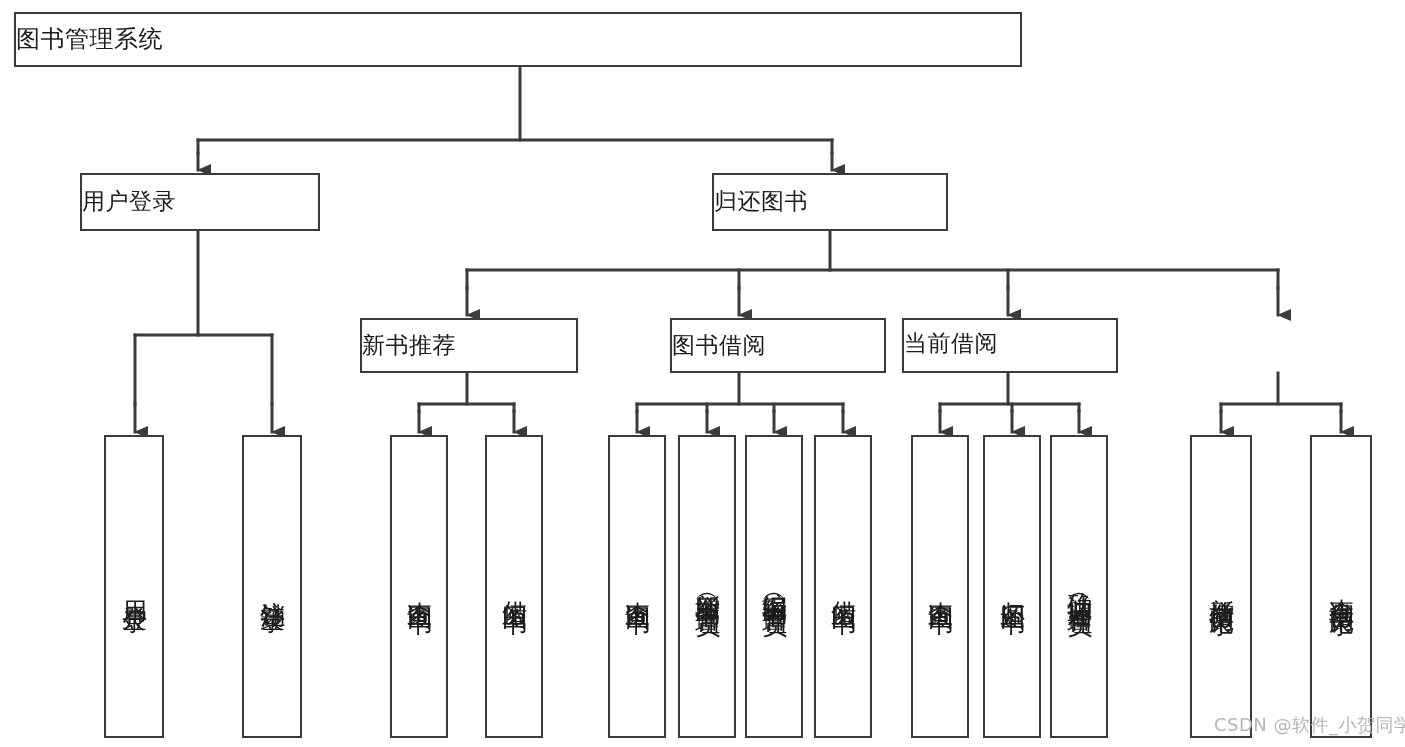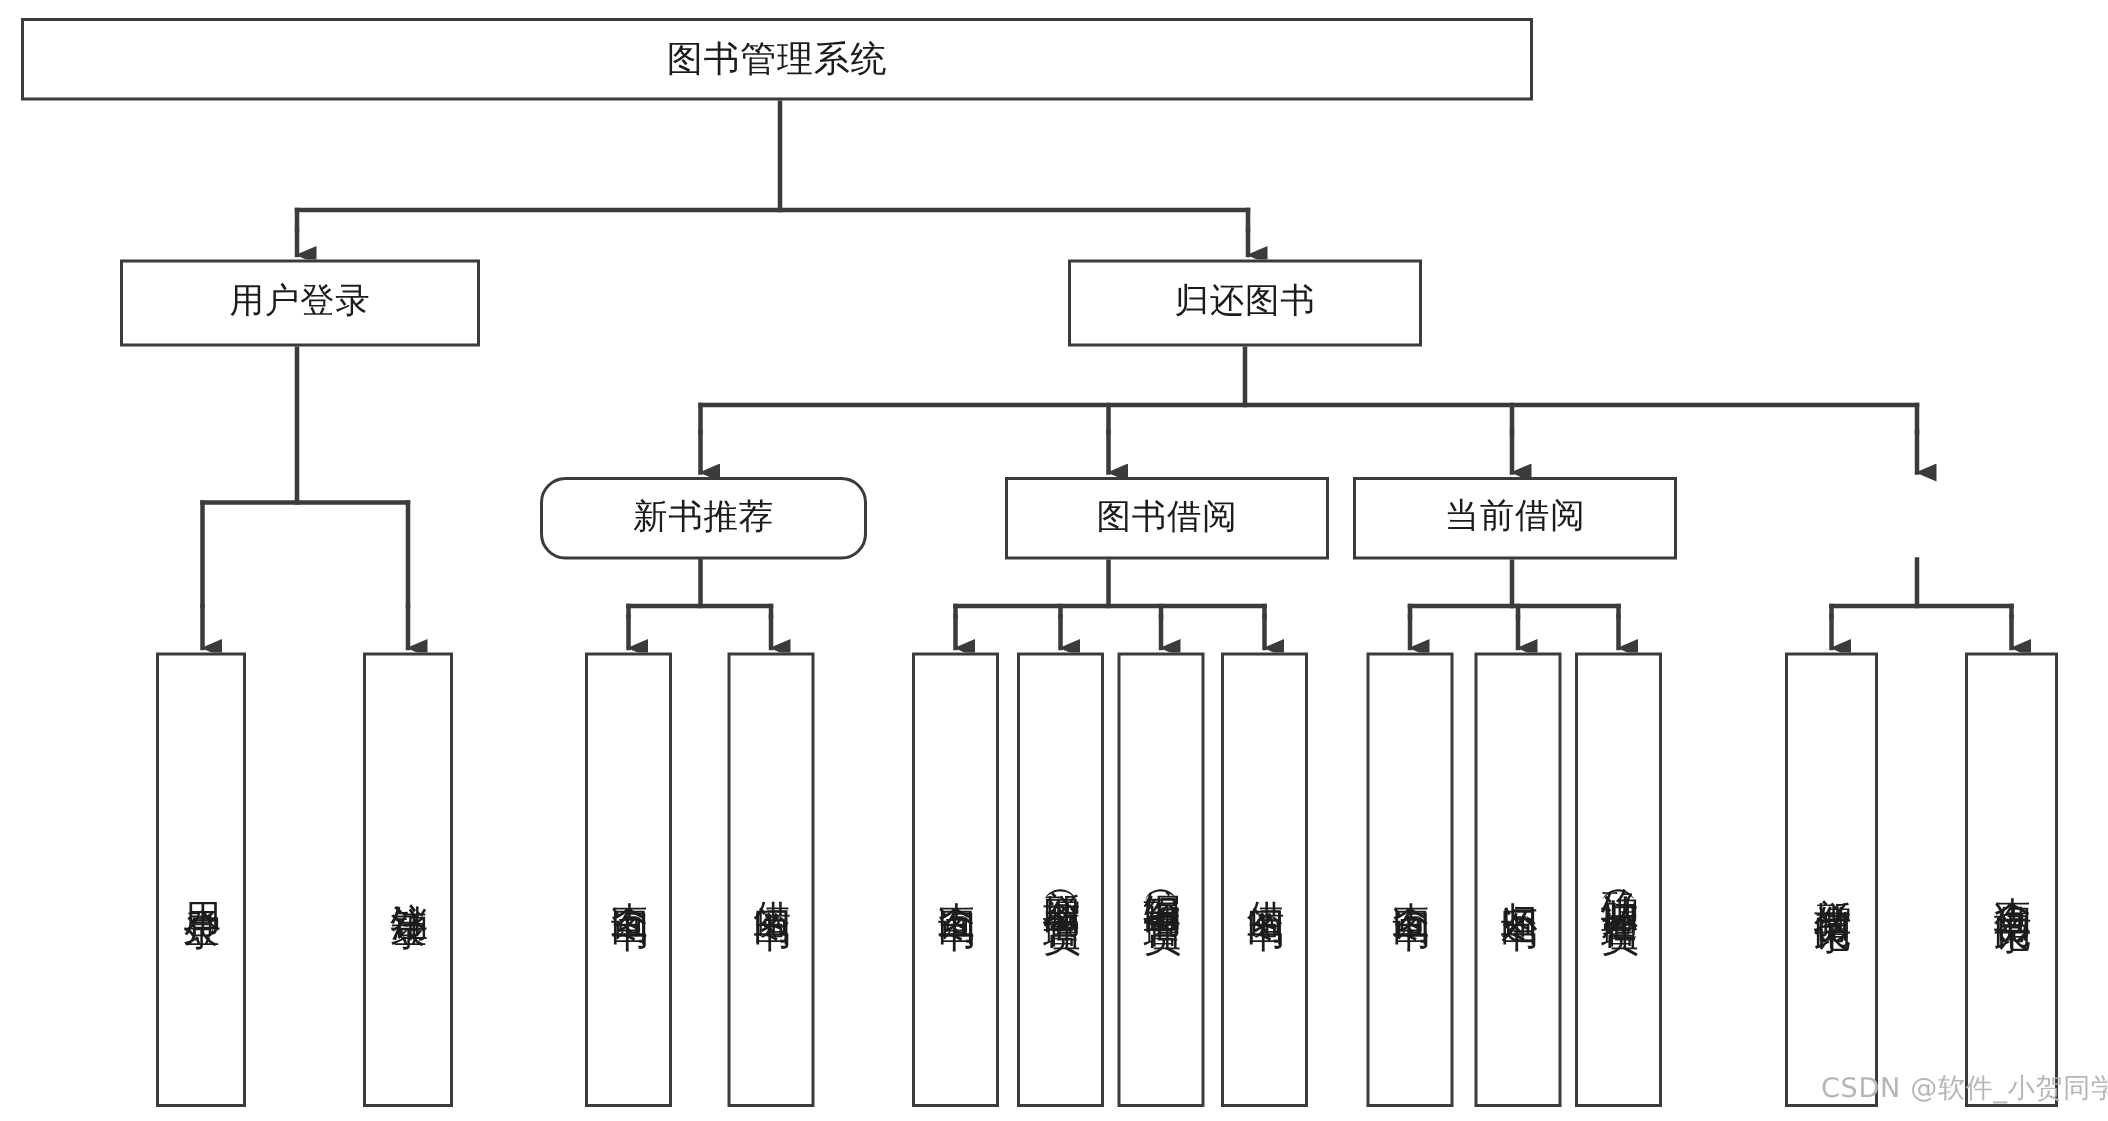--- a/index.html
+++ b/index.html
@@ -22,21 +22,20 @@
     height:747px;
     pointer-events:none;
   }
   .node{
     position:absolute;
     box-sizing:border-box;
     border:2px solid #3b3b3b;
     background:#ffffff;
     display:flex;
     align-items:center;
-    justify-content:center;
     color:#1c1c1c;
   }
   .node .lbl{
     display:block;
     text-align:center;
     line-height:1.18;
     white-space:pre;
   }
   
   .h-node .lbl{
@@ -150,21 +149,21 @@
     <span class="lbl">图书管理系统</span>
   </div>
 
   <div class="node h-node" style="left:80px;top:173px;width:240px;height:58px;">
     <span class="lbl">用户登录</span>
   </div>
   <div class="node h-node" style="left:712px;top:173px;width:236px;height:58px;">
     <span class="lbl">归还图书</span>
   </div>
 
-  <div class="node h-node" style="left:360px;top:318px;width:218px;height:55px;border-radius:17px;">
+  <div class="node h-node" style="left:360px;top:318px;width:218px;height:55px;">
     <span class="lbl">新书推荐</span>
   </div>
   <div class="node h-node" style="left:632px;top:318px;width:216px;height:55px;margin-left:38px;">
     <span class="lbl">图书借阅</span>
   </div>
   <div class="node h-node" style="left:902px;top:318px;width:216px;height:55px;font-family:Liberation Mono, monospace;">
     <span class="lbl">当前借阅</span>
   </div>
 
   <div class="node v-node" style="left:104px;top:435px;width:60px;height:303px;">

